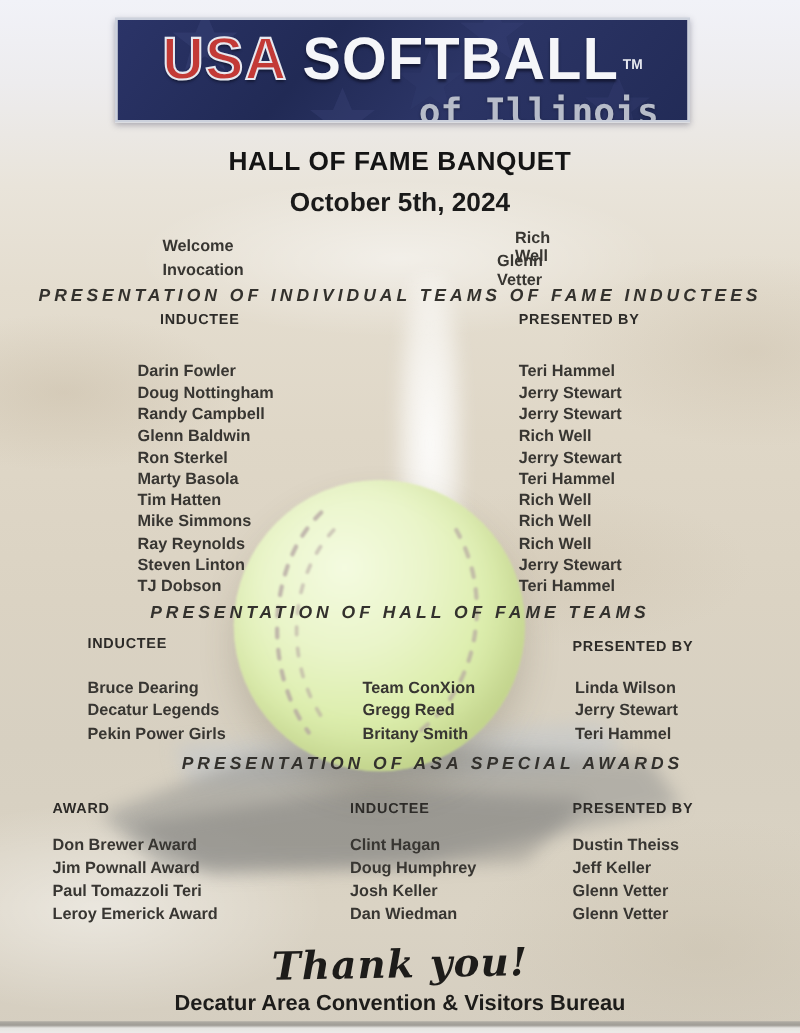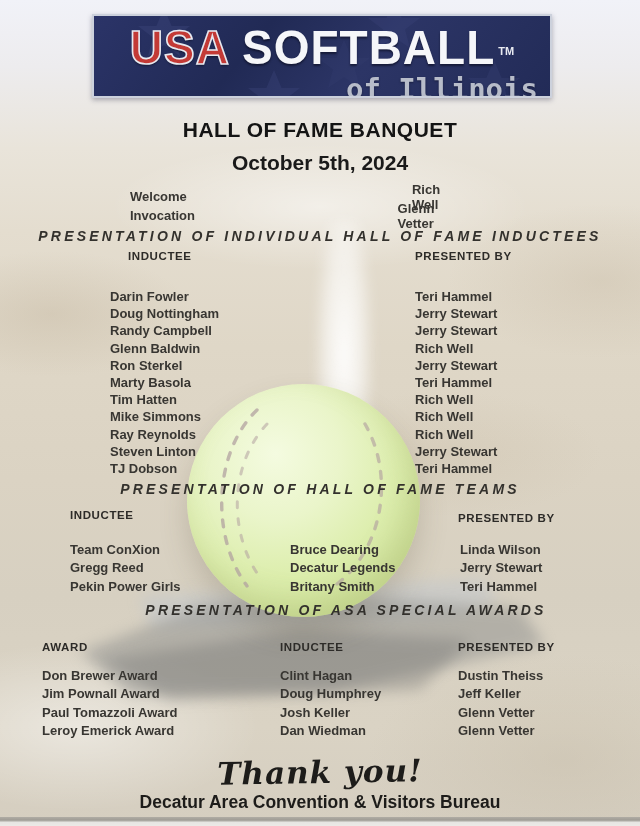--- a/index.html
+++ b/index.html
@@ -60,21 +60,21 @@
   }
   .softball-txt{
     color:#f5f6f9;
     text-shadow:0 2px 2px rgba(10,12,30,.6);
   }
   .tm-txt{
     color:#e8eaf1;font-size:11px;font-weight:bold;vertical-align:8px;margin-left:3px;
     -webkit-text-stroke:0;letter-spacing:0;
   }
   .banner-line2{
-    position:absolute;right:12px;top:56px;
+    position:absolute;right:23px;top:56px;
     font-family:"DejaVu Sans Mono", monospace;font-weight:bold;
     font-size:29px;color:#b7bcc9;letter-spacing:0;
     text-shadow:0 1px 2px rgba(10,12,30,.5);
   }
   
   .center{position:absolute;left:0;width:640px;text-align:center;color:#1b1a18;}
   .page-title{top:118px;font-size:21px;font-weight:bold;letter-spacing:.5px;color:#141414;}
   .page-date{top:151px;font-size:21px;font-weight:bold;color:#1a1a1a;}
   .section-heading{
     font-style:italic;font-weight:bold;font-size:14px;letter-spacing:3.2px;color:#33312d;
@@ -156,21 +156,21 @@
       <span class="c1">Welcome</span>
       <span class="c2">Rich Well</span>
     </div>
 
     <div class="row">
       <span class="c1">Invocation</span>
       <span class="c2">Glenn Vetter</span>
     </div>
   </div>
 
-<div class="center section-heading heading-individual">PRESENTATION OF INDIVIDUAL HALL OF FAME INDUCTEES</div>
+<div class="center section-heading heading-individual">PRESENTATION OF INDIVIDUAL TEAMS OF FAME INDUCTEES</div>
 <div class="col-header" style="left:128px;top:250px;">INDUCTEE</div>
 <div class="col-header" style="left:415px;top:250px;">PRESENTED BY</div>
 <div class="ind-rows bold-row">
 
     <div class="row">
       <span class="c1">Darin Fowler</span>
       <span class="c2">Teri Hammel</span>
     </div>
 
     <div class="row">
@@ -223,28 +223,28 @@
       <span class="c2">Teri Hammel</span>
     </div>
   </div>
 
 <div class="center section-heading heading-teams">PRESENTATION OF HALL OF FAME TEAMS</div>
 <div class="col-header" style="left:70px;top:509px;">INDUCTEE</div>
 <div class="col-header" style="left:458px;top:512px;">PRESENTED BY</div>
 <div class="team-rows bold-row">
 
     <div class="row">
+      <span>Bruce Dearing</span>
       <span>Team ConXion</span>
-      <span>Bruce Dearing</span>
       <span>Linda Wilson</span>
     </div>
 
     <div class="row">
+      <span>Decatur Legends</span>
       <span>Gregg Reed</span>
-      <span>Decatur Legends</span>
       <span>Jerry Stewart</span>
     </div>
 
     <div class="row">
       <span>Pekin Power Girls</span>
       <span>Britany Smith</span>
       <span>Teri Hammel</span>
     </div>
   </div>
 
@@ -260,21 +260,21 @@
       <span>Dustin Theiss</span>
     </div>
 
     <div class="row">
       <span>Jim Pownall Award</span>
       <span>Doug Humphrey</span>
       <span>Jeff Keller</span>
     </div>
 
     <div class="row">
-      <span>Paul Tomazzoli Award</span>
+      <span>Paul Tomazzoli Teri</span>
       <span>Josh Keller</span>
       <span>Glenn Vetter</span>
     </div>
 
     <div class="row">
       <span>Leroy Emerick Award</span>
       <span>Dan Wiedman</span>
       <span>Glenn Vetter</span>
     </div>
   </div>

